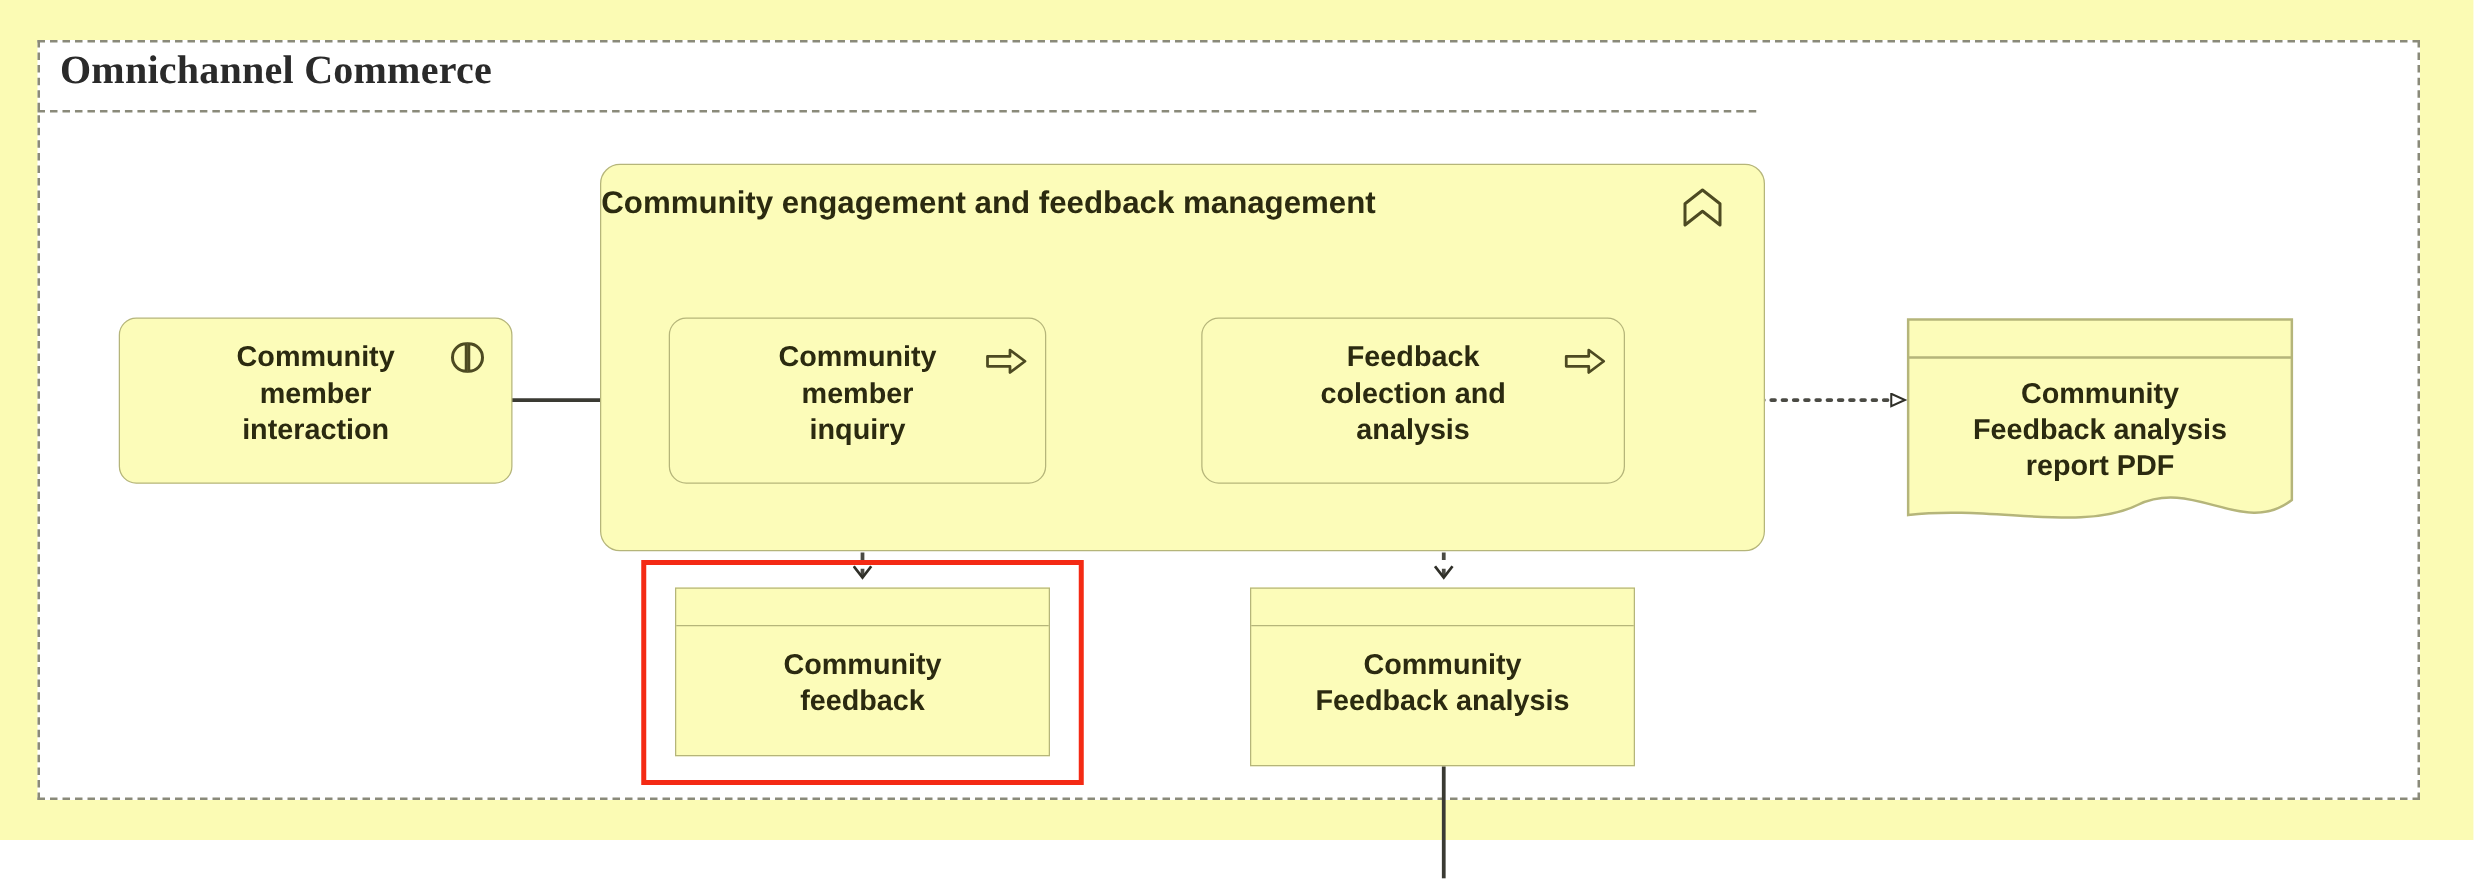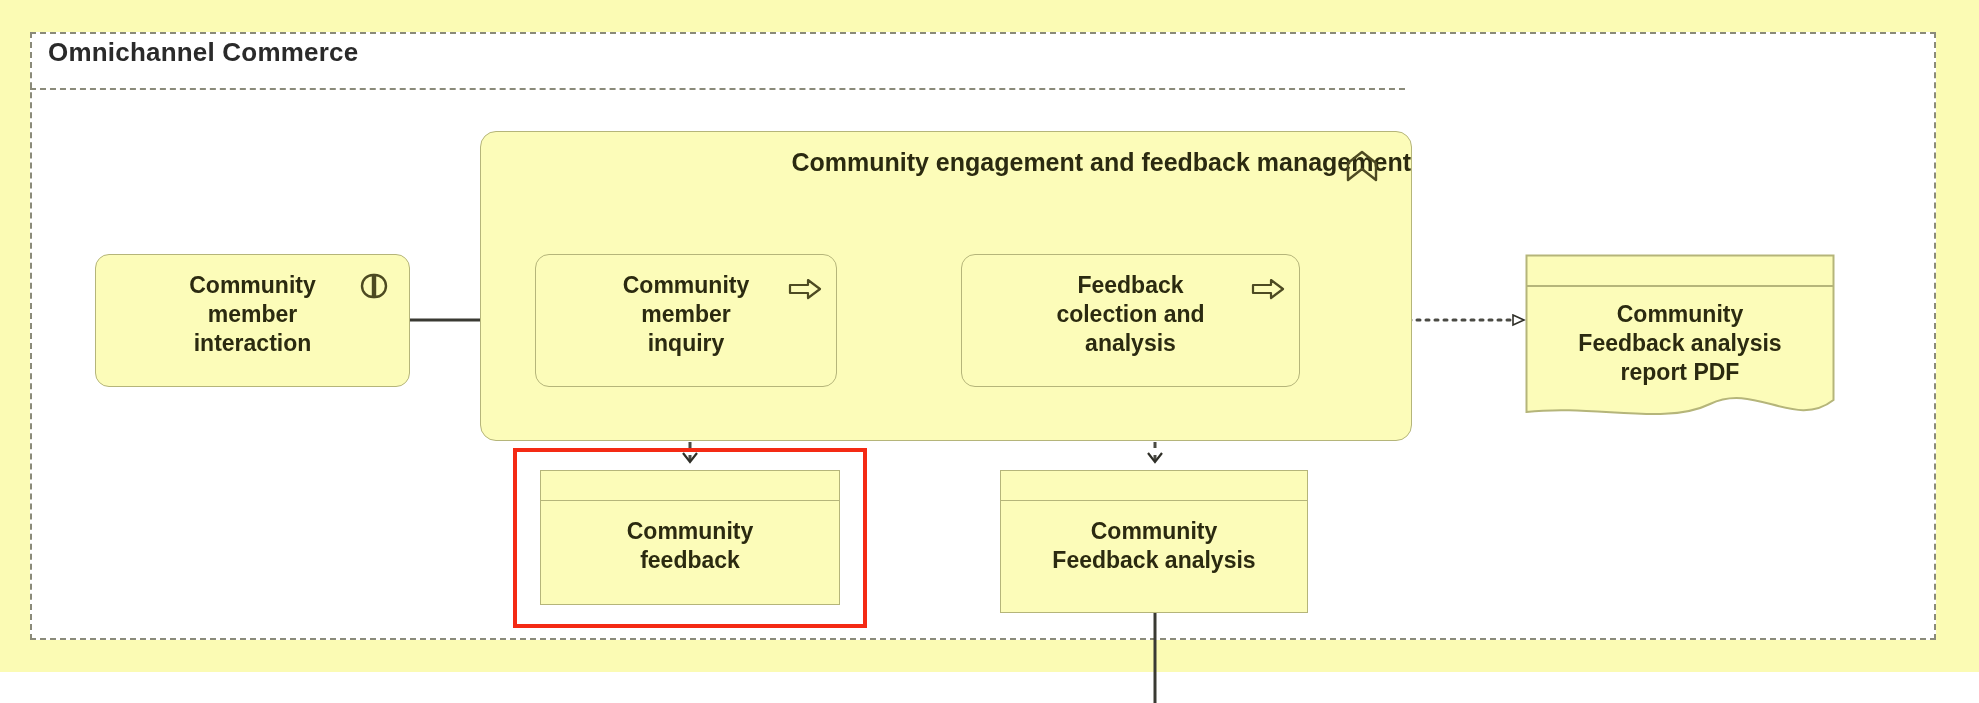--- a/index.html
+++ b/index.html
@@ -27,25 +27,26 @@
     position:absolute;
     left:30px; top:32px;
     width:1906px; height:608px;
     background:#ffffff;
     border:2px dashed #8a8a7a;
     box-sizing:border-box;
   }
   .grouping-label{
     position:absolute;
     left:48px; top:37px;
-    font-size:26px;
+    font-size:32px;
     font-weight:600;
     color:#2a2a2a;
     letter-spacing:.2px;
     white-space:nowrap;
+    font-family:Liberation Serif, serif;
   }
   
   .grouping-tab{
     position:absolute;
     left:30px; top:88px;
     width:1375px;
     border-top:2px dashed #8a8a7a;
   }
 
   
@@ -73,21 +74,21 @@
 
   
   .container-el{
     background:#fcfcb9;
     border:1.5px solid #b5b57a;
     border-radius:16px;
   }
   .container-el .container-title{
     position:absolute;
     left:0; right:0; top:16px;
-    text-align:right;
+    text-align:left;
     font-size:25px;
     font-weight:600;
     color:#2b2a10;
   }
 
   
   .object-el .divider{
     position:absolute;
     left:0; right:0; top:29px;
     border-top:1.5px solid #b5b57a;

